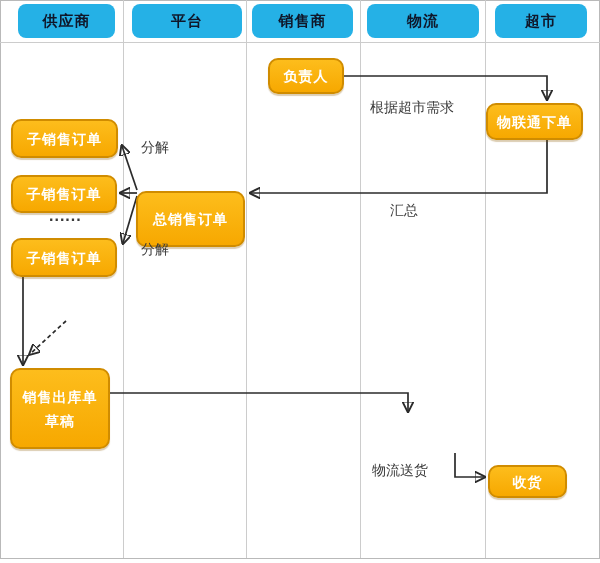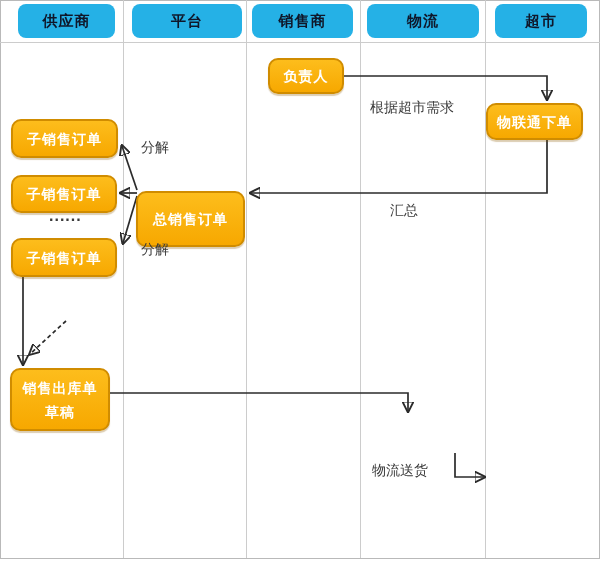--- a/index.html
+++ b/index.html
@@ -60,22 +60,23 @@
     <path d="M110,393 L408,393 L408,411" marker-end="url(#ah)"></path>
     <path d="M455,453 L455,477 L484,477" marker-end="url(#ah)"></path>
   </svg>
 
   <div class="node" style="left:268px;top:58px;width:76px;height:36px;">负责人</div>
   <div class="node" style="left:486px;top:103px;width:97px;height:37px;">物联通下单</div>
   <div class="node" style="left:11px;top:119px;width:107px;height:39px;">子销售订单</div>
   <div class="node" style="left:11px;top:175px;width:106px;height:38px;">子销售订单</div>
   <div class="node" style="left:11px;top:238px;width:106px;height:39px;">子销售订单</div>
   <div class="node" style="left:136px;top:175px;width:109px;height:56px;margin-top:16px;">总销售订单</div>
-  <div class="node" style="left:10px;top:368px;width:100px;height:63px;">销售出库单
+  <div class="node" style="left:10px;top:368px;width:100px;height:81px;">销售出库单
 草稿</div>
+  <div class="node" style="left:488px;top:465px;width:79px;height:33px;">收货</div>
 
   <div class="ann" style="left:370px;top:97px;">根据超市需求</div>
   <div class="ann" style="left:141px;top:137px;">分解</div>
   <div class="ann" style="left:141px;top:239px;">分解</div>
   <div class="ann" style="left:390px;top:200px;">汇总</div>
   <div class="ann bold" style="left:49px;top:205px;font-size:16px;">......</div>
   <div class="ann" style="left:372px;top:460px;text-align:center;">物流送货</div>
 
 </div>
 

